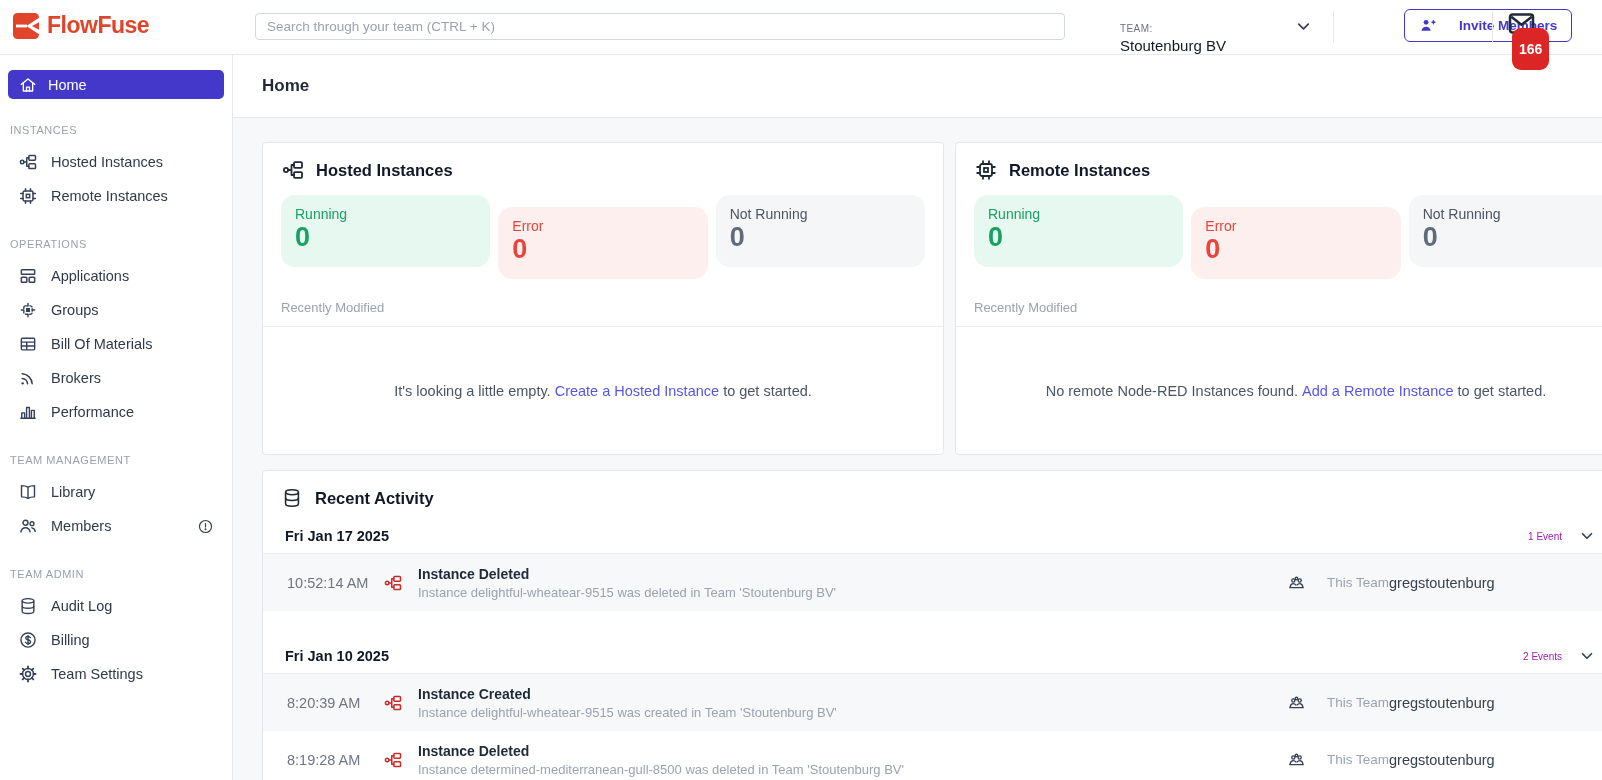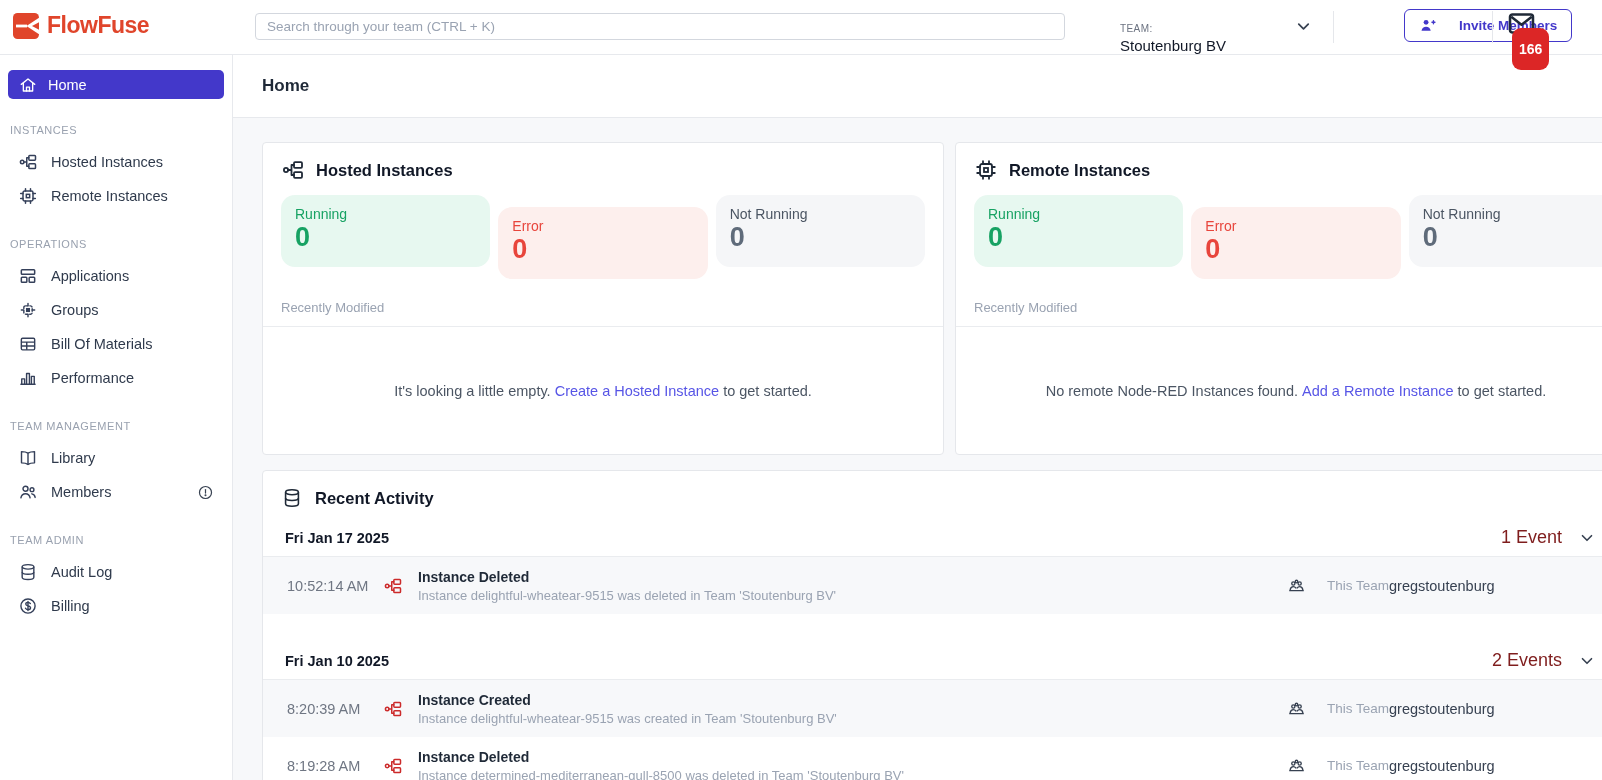--- a/index.html
+++ b/index.html
@@ -65,21 +65,21 @@
 
   .activity{position:absolute;left:29px;top:415px;width:1375px;height:360px;background:#fff;
             border:1px solid #E5E7EB;border-radius:4px 4px 0 0;}
   .act-head{display:flex;align-items:center;gap:12px;padding:16px 18px 10px;}
   .act-head .icon{width:22px;height:22px;color:#1F2937;flex:none;}
   .act-title{font-size:16.5px;font-weight:700;color:#111827;}
   .act-group{margin-bottom:28px;}
   .group-head{display:flex;align-items:center;padding:8px 40px 8px 22px;}
   .group-date{font-size:14.5px;font-weight:700;color:#111827;}
   .group-right{margin-left:auto;display:flex;align-items:center;gap:16px;}
-  .group-count{font-size:18px;color:#7f1d1d;}
+  .group-count{font-size:10px;color:#a21caf;}
   .group-chev{width:18px;height:18px;color:#374151;cursor:pointer;}
   .rows{border-top:1px solid #EAECEF;}
   .act-row{display:flex;align-items:center;padding:9px 34px 9px 24px;min-height:57px;}
   .act-row:nth-child(odd){background:#F7F8FA;}
   .ev-time{width:96px;font-size:14.5px;color:#6F7683;flex:none;}
   .ev-icon{width:20px;height:20px;color:#CC2B2B;flex:none;margin-right:15px;}
   .ev-title{font-size:14px;font-weight:700;color:#1F2937;}
   .ev-desc{font-size:13px;color:#9AA3B2;margin-top:3px;}
   .ev-right{margin-left:auto;display:flex;align-items:center;}
   .ev-scope{display:flex;align-items:center;gap:21px;color:#9AA3B2;font-size:13.5px;}
@@ -310,20 +310,27 @@
   </div>
             <div class="side-item">
     <svg class="icon">
                 <use href="#bill-of-materials-icon"></use>
               </svg>
     <span class="side-item-label">Bill Of Materials</span>
 
   </div>
             <div class="side-item">
     <svg class="icon">
+                <use href="#brokers-icon"></use>
+              </svg>
+    <span class="side-item-label">Brokers</span>
+
+  </div>
+            <div class="side-item">
+    <svg class="icon">
                 <use href="#performance-icon"></use>
               </svg>
     <span class="side-item-label">Performance</span>
 
   </div>
           </div>
   </div>
         <div class="side-section">
     <div class="side-label">TEAM MANAGEMENT</div>
     <div class="side-items">
@@ -353,20 +360,27 @@
                 <use href="#audit-log-icon"></use>
               </svg>
     <span class="side-item-label">Audit Log</span>
 
   </div>
             <div class="side-item">
     <svg class="icon">
                 <use href="#billing-icon"></use>
               </svg>
     <span class="side-item-label">Billing</span>
+
+  </div>
+            <div class="side-item">
+    <svg class="icon">
+                <use href="#settings-icon"></use>
+              </svg>
+    <span class="side-item-label">Team Settings</span>
 
   </div>
           </div>
   </div>
       </div>
   </nav>
 
   <div class="main">
     <div class="title-strip">
       <span class="page-title">Home</span>

